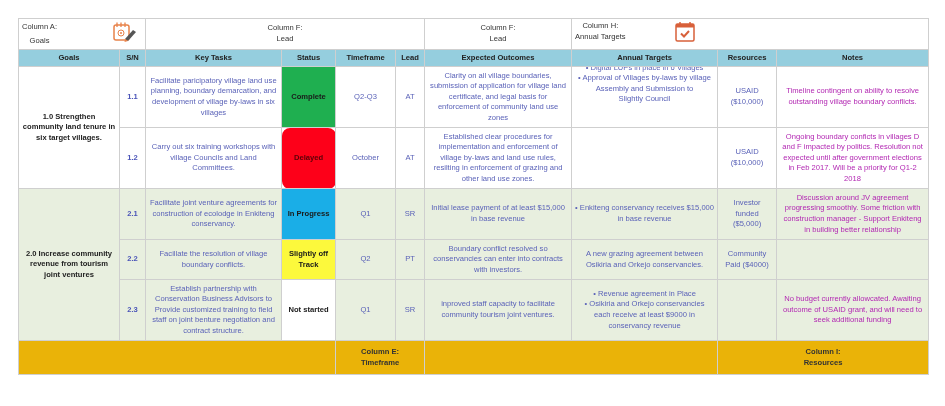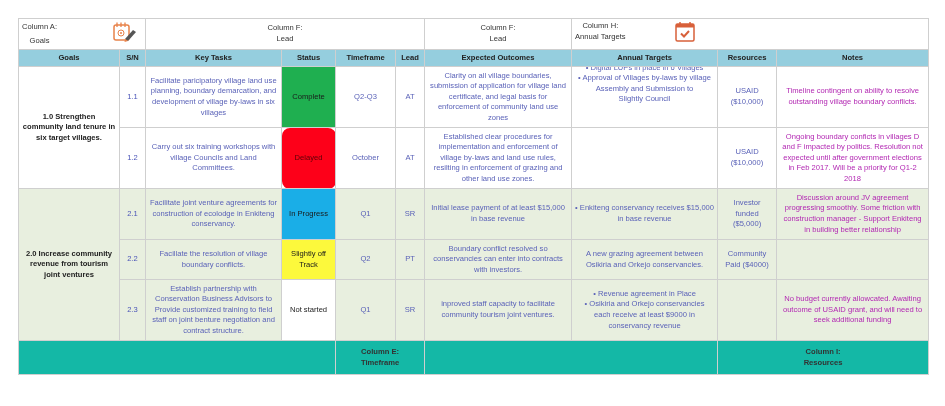--- a/index.html
+++ b/index.html
@@ -8,29 +8,29 @@
   table.main { border-collapse:collapse; table-layout:fixed; width:487px; }
   table.main td, table.main th { border:1px solid #cfcfcf; padding:0 3px;
        text-align:center; vertical-align:middle; font-size:7.6px; line-height:10.6px;
        overflow:hidden; }
   .hdr-row td { background:#fff; text-align:left; vertical-align:top; color:#333;
        font-size:8.6px; line-height:11px; padding:5px 2px; height:30px; }
   .colhdr th { background:#95cede; color:#222; font-weight:bold; font-size:7.6px; height:16px; }
   .blue { color:#5a62b8; }
   .pink { color:#b227b2; }
   .goal { font-weight:bold; color:#222; font-size:8px; }
-  .sn { font-weight:normal; color:#4a54b8; }
+  .sn { font-weight:bold; color:#4a54b8; }
   .green-bg td { background:#e8efdf; }
-  .status { font-weight:normal; color:#1a1a1a; font-size:8px; }
+  .status { font-weight:bold; color:#1a1a1a; font-size:8px; }
   .st-complete { background:#1faf50 !important; }
   .st-delayed { background:#fd0019 !important; color:#5a0007;border-radius:8px; }
   .st-progress { background:#1aaee7 !important; }
   .st-slight { background:#fcf93c !important; }
   .st-none { background:#ffffff !important; }
-  .foot td { background:#14b8a6; text-align:left; vertical-align:top; font-weight:bold;
+  .foot td { background:#eab308; text-align:left; vertical-align:top; font-weight:bold;
        color:#333; font-size:8.6px; line-height:13px; padding:3px 2px; height:33px; }
   .icon-box { display:inline-block; vertical-align:middle; }
 </style>
 </head>
 <body>
 
 <table class="main" style="position:absolute; left:18px; top:18px; width:910px;">
   <colgroup>
     <col style="width:101px">
       <col style="width:26px">

